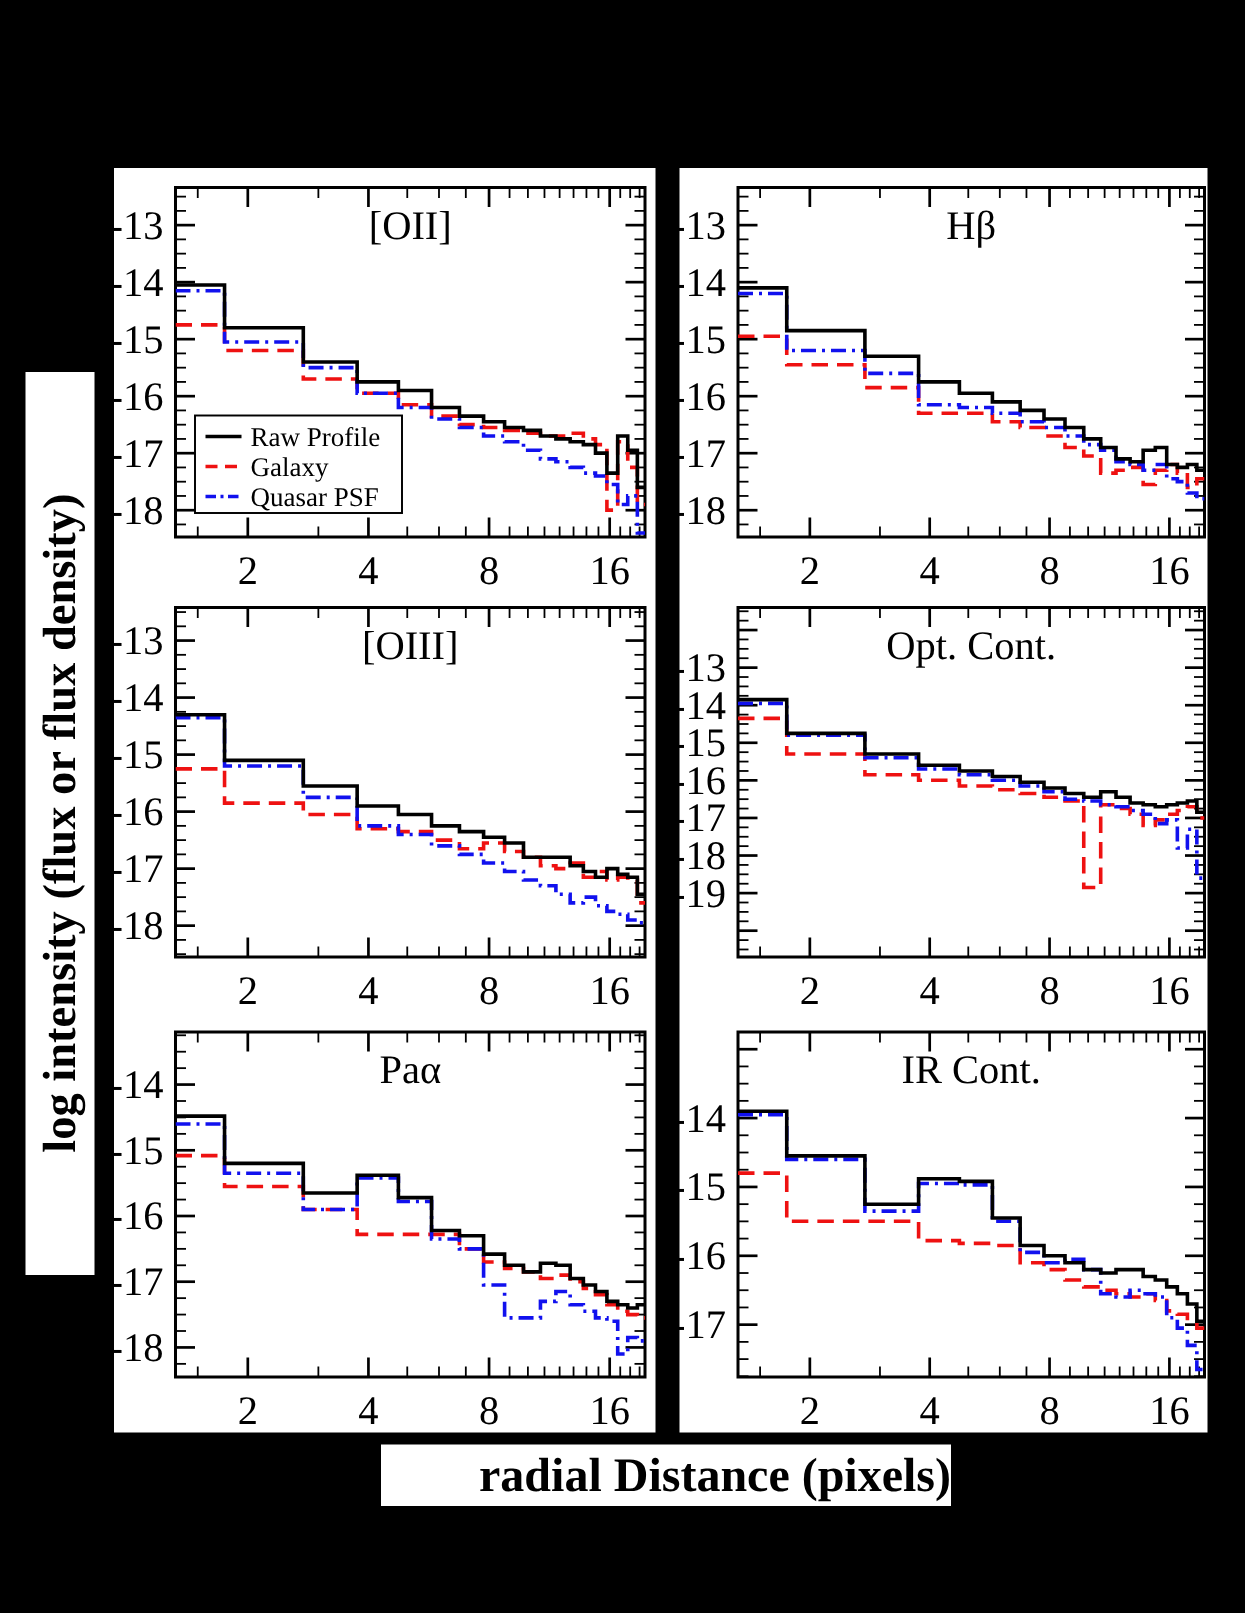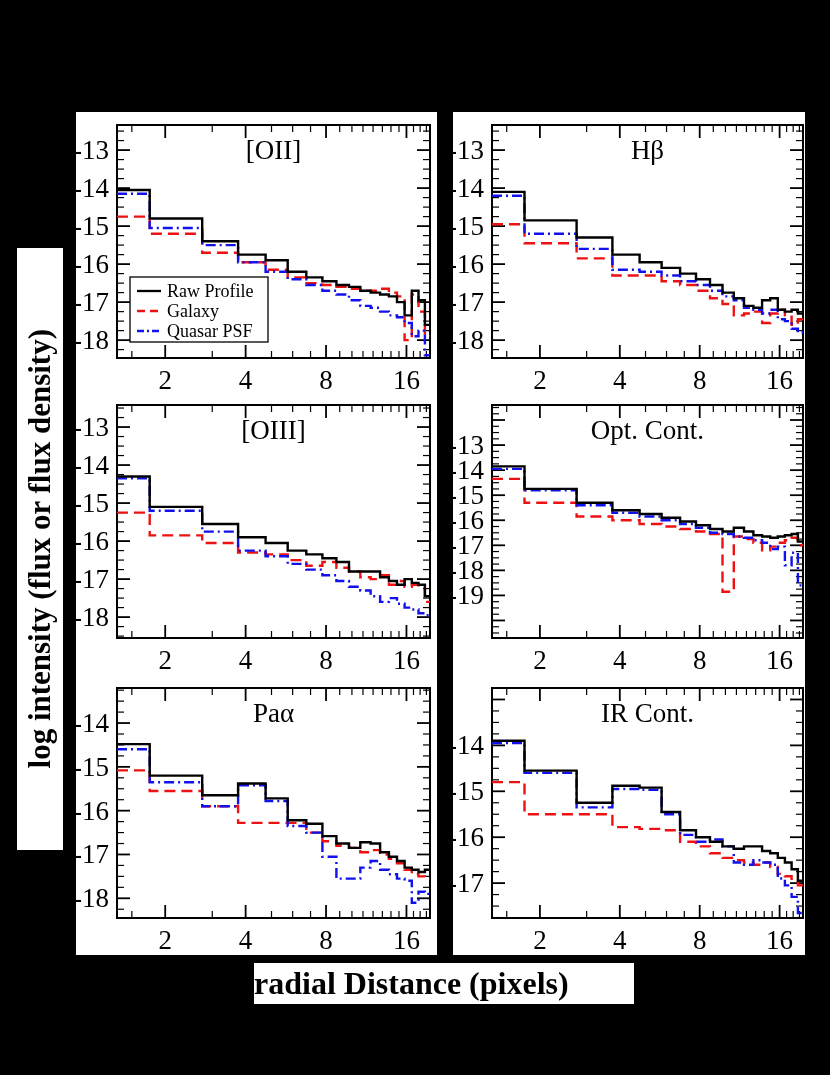--- a/index.html
+++ b/index.html
@@ -3,21 +3,21 @@
 <meta charset="utf-8">
 <style>
   html,body{margin:0;padding:0;background:#000;}
   .page{position:relative;width:830px;height:1075px;background:#000;overflow:hidden;
         font-family:"Liberation Serif","DejaVu Serif",serif;}
   .ylabel-strip{position:absolute;left:17px;top:248px;width:46px;height:602px;background:#fff;
         display:flex;align-items:center;justify-content:center;}
   .ylabel-strip span{writing-mode:vertical-rl;transform:rotate(180deg);
         font-weight:bold;font-size:31px;color:#000;white-space:nowrap;}
   .xlabel-strip{position:absolute;left:254px;top:963px;width:380px;height:41px;background:#fff;
-        display:flex;align-items:center;justify-content:flex-start;}
+        display:flex;align-items:center;justify-content:flex-end;}
   .xlabel-strip span{font-weight:bold;font-size:32px;color:#000;white-space:nowrap;}
   svg{position:absolute;left:0;top:0;}
   .tick-label{font-family:"Liberation Serif","DejaVu Serif",serif;font-size:27px;fill:#000;}
   .panel-title{font-family:"Liberation Serif","DejaVu Serif",serif;font-size:27px;fill:#000;}
   .legend-label{font-family:"Liberation Serif","DejaVu Serif",serif;font-size:18px;fill:#000;}
 </style>
 </head>
 <body>
 
 <div class="page">

